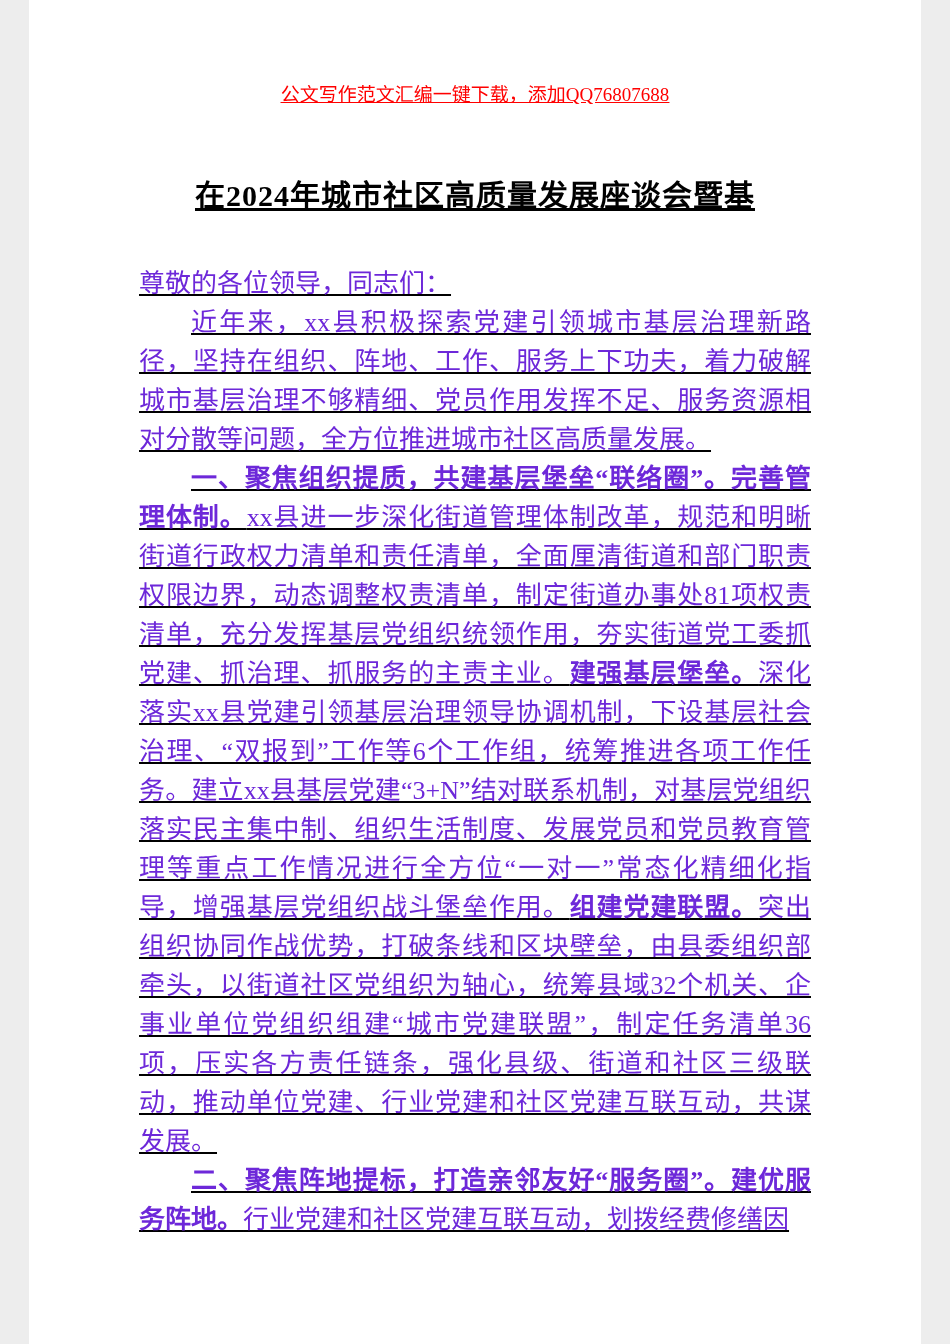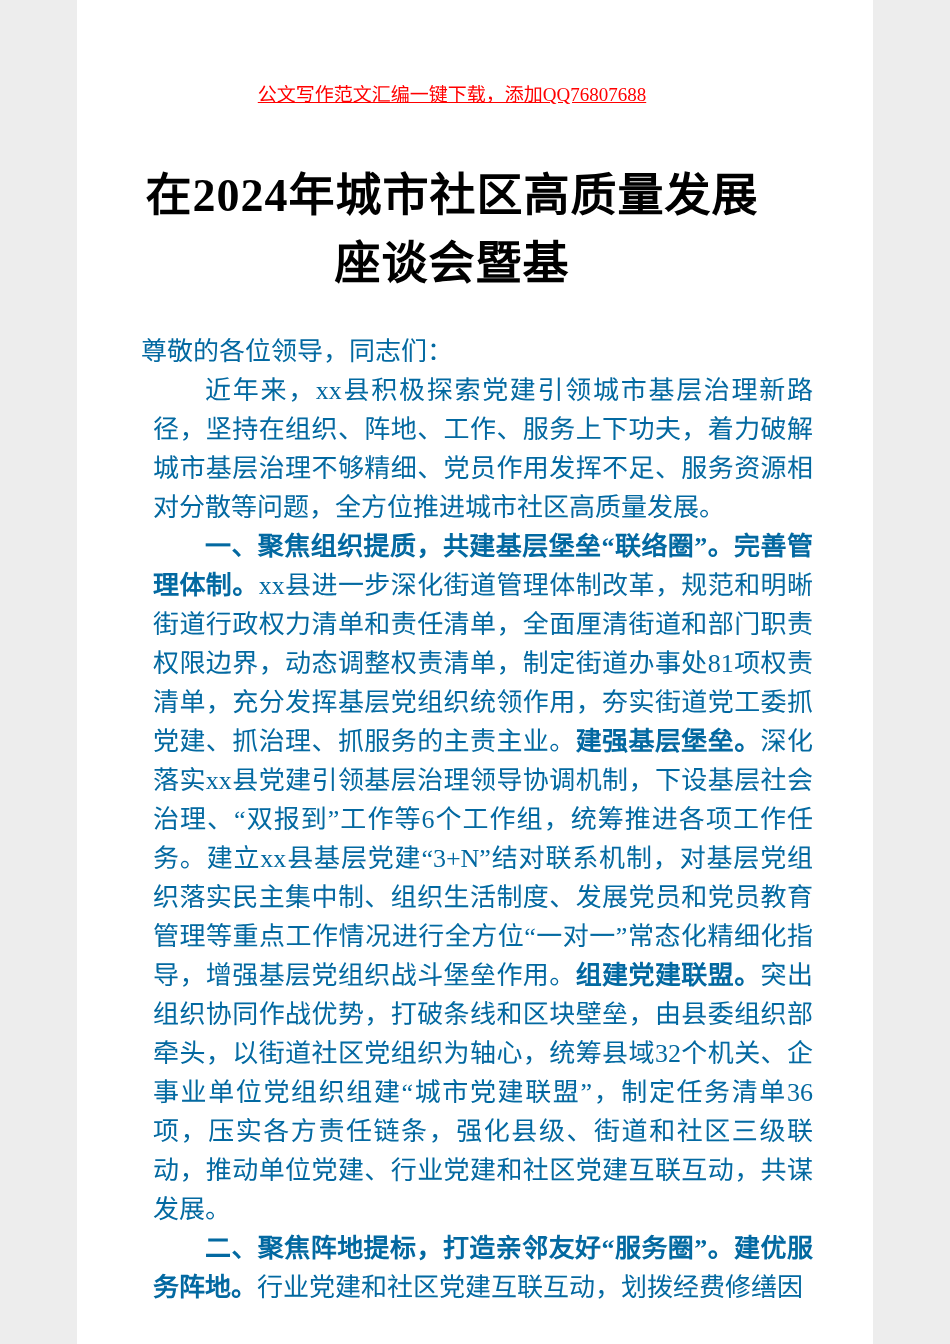--- a/index.html
+++ b/index.html
@@ -10,63 +10,63 @@
   }
   .viewport {
     width: 950px;
     height: 1344px;
     overflow: hidden;
     margin: 0 auto;
     background: #ededed;
     position: relative;
   }
   .page {
-    width: 796px;
+    width: 892px;
     min-height: 1344px;
     margin: 0 auto;
     background: #ffffff;
     box-sizing: border-box;
-    padding: 84px 110px 30px 64px;
+    padding: 84px 110px 30px 110px;
+    text-decoration: underline;
   }
   .ad {
     text-align: center;
     color: #ff0000;
     font-size: 19px;
     line-height: 22px;
     text-decoration: underline;
     font-family: "Liberation Serif", "DejaVu Serif", serif;
     cursor: pointer;
   }
   .title {
     margin: 56px 0 0 0;
-    font-size: 46px;
+    font-size: 30px;
     font-weight: bold;
     color: #000000;
     text-align: center;
     line-height: 68px;
     letter-spacing: 1px;
   }
   .title .title-line {
     display: block;
   }
   .doc-body {
     margin-top: 34px;
     width: 672px;
     font-size: 26px;
     line-height: 39px;
-    color: #0369a1;
+    color: #6d28d9;
     text-align: justify;
   }
   .doc-body p.para {
     margin: 0;
     padding: 0;
   }
   .doc-body p.para.indent {
     text-indent: 2em;
-    margin-left: 12px;
   }
   .doc-body span.seg-bold {
     font-weight: bold;
   }
 </style>
 </head>
 <body>
 
 <div class="viewport">
   <div class="page">

